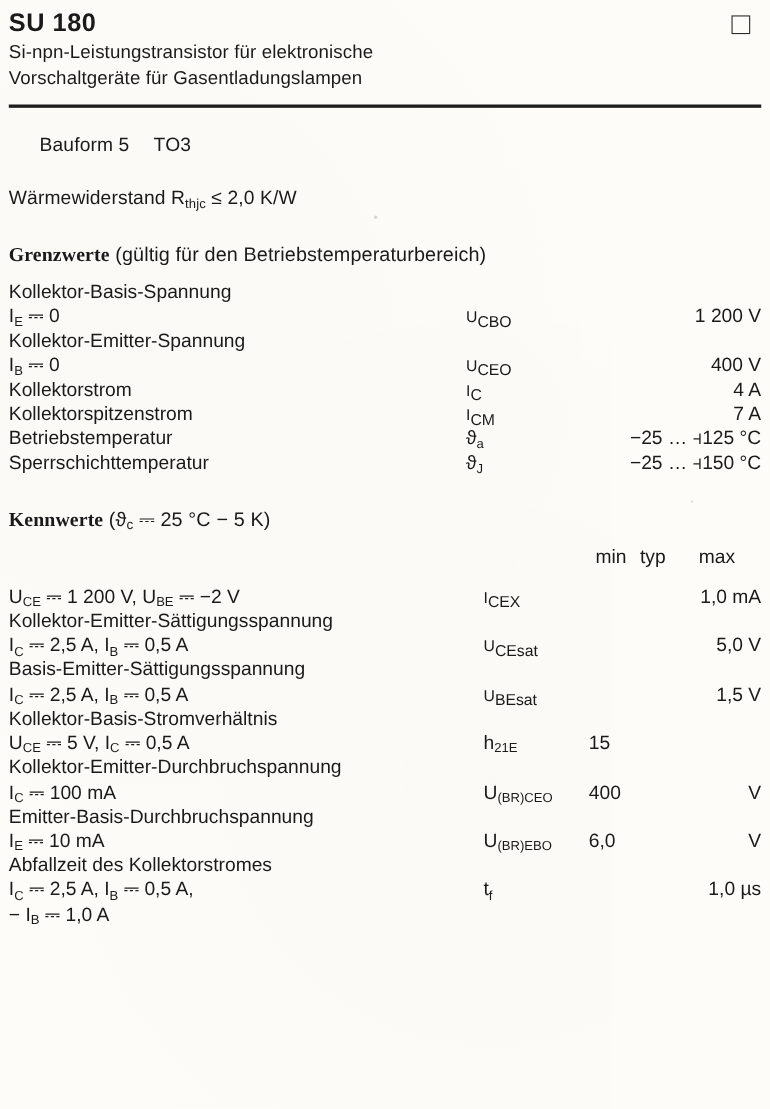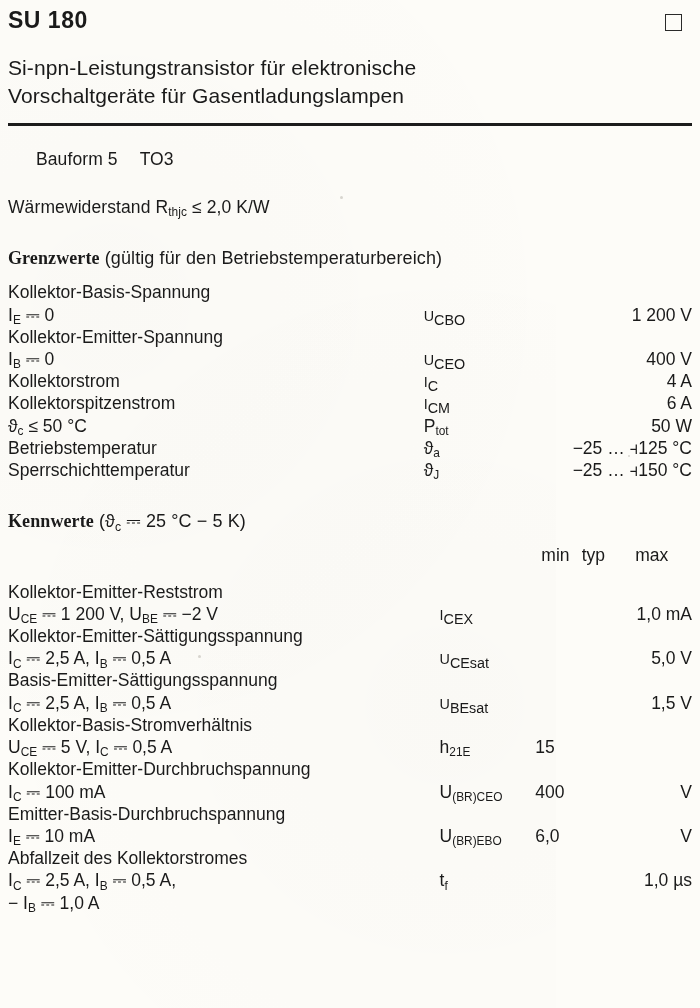--- a/index.html
+++ b/index.html
@@ -45,23 +45,23 @@
     margin: 0;
   }
   .corner-box {
     width: 15px;
     height: 15px;
     border: 1.6px solid #2a2a2a;
     margin-top: 6px;
     margin-right: 10px;
   }
   .subtitle {
-    font-size: 21px;
+    font-size: 17px;
     line-height: 1.32;
-    margin-top: 22px;
+    margin-top: 5px;
     letter-spacing: 0.1px;
   }
   .rule {
     border: none;
     border-top: 3px solid #1c1c1c;
     margin: 13px 0 0 0;
     width: 684px;
   }
   .section-gap-1 { height: 22px; }
   .line {
@@ -185,28 +185,21 @@
           <td class="c-sym"><span class="sc">I</span><sub class="sc">C</sub></td>
           <td class="c-min"></td>
           <td class="c-typ"></td>
           <td class="c-max">4 A</td>
         </tr>
         <tr>
           <td class="c-label">Kollektorspitzenstrom</td>
           <td class="c-sym"><span class="sc">I</span><sub class="sc">CM</sub></td>
           <td class="c-min"></td>
           <td class="c-typ"></td>
-          <td class="c-max">6 A</td>
-        </tr>
-        <tr>
-          <td class="c-label"><span>ϑ</span><sub>c</sub><span>  ≤  50 °C</span></td>
-          <td class="c-sym"><span>P</span><sub>tot</sub></td>
-          <td class="c-min"></td>
-          <td class="c-typ"></td>
-          <td class="c-max">50 W</td>
+          <td class="c-max">7 A</td>
         </tr>
         <tr>
           <td class="c-label">Betriebstemperatur</td>
           <td class="c-sym"><span>ϑ</span><sub>a</sub></td>
           <td class="c-min"></td>
           <td class="c-typ"></td>
           <td class="c-max">−25 … ⫞125 °C</td>
         </tr>
         <tr>
           <td class="c-label">Sperrschichttemperatur</td>
@@ -233,23 +226,20 @@
           <td class="c-sym"></td>
           <td class="c-min h-min">min</td>
           <td class="c-typ h-typ">typ</td>
           <td class="c-max h-max">max</td>
         </tr>
         <tr>
             <td style="height:14px"></td>
           </tr>
 
         <tr>
-          <td class="full">Kollektor-Emitter-Reststrom</td>
-        </tr>
-        <tr>
           <td class="c-label"><span>U</span><sub>CE</sub><span> ⎓ 1 200 V, U</span><sub>BE</sub><span> ⎓ −2 V</span></td>
           <td class="c-sym"><span class="sc">I</span><sub class="sc">CEX</sub></td>
           <td class="c-min"></td>
           <td class="c-typ"></td>
           <td class="c-max">1,0 mA</td>
         </tr>
 
         <tr>
           <td class="full">Kollektor-Emitter-Sättigungsspannung</td>
         </tr>

